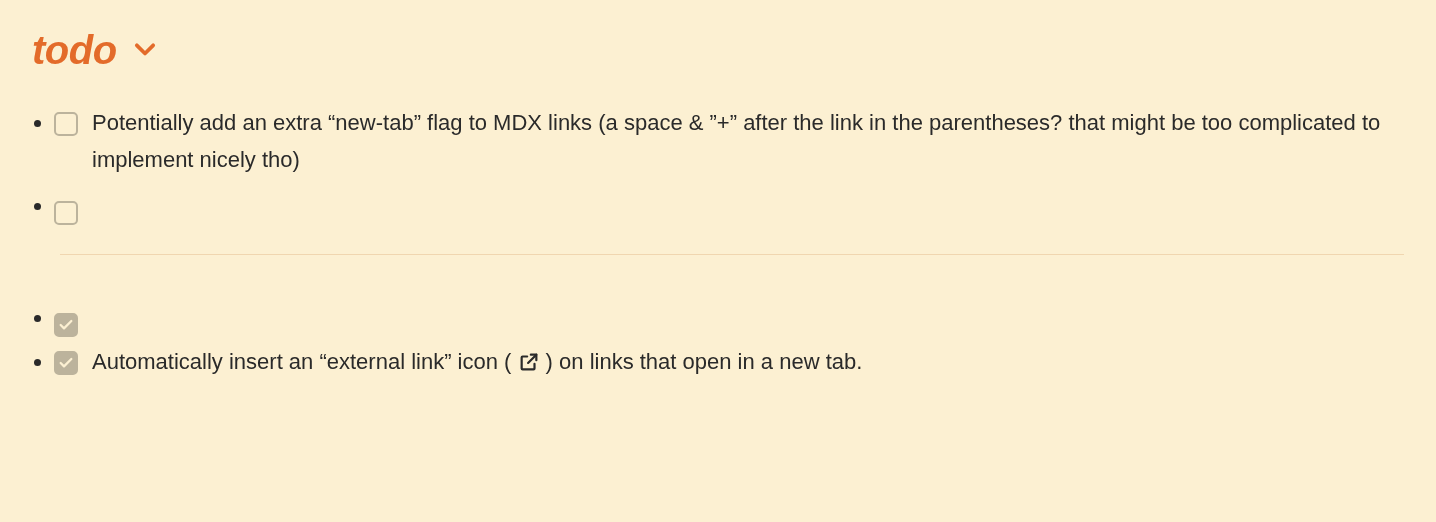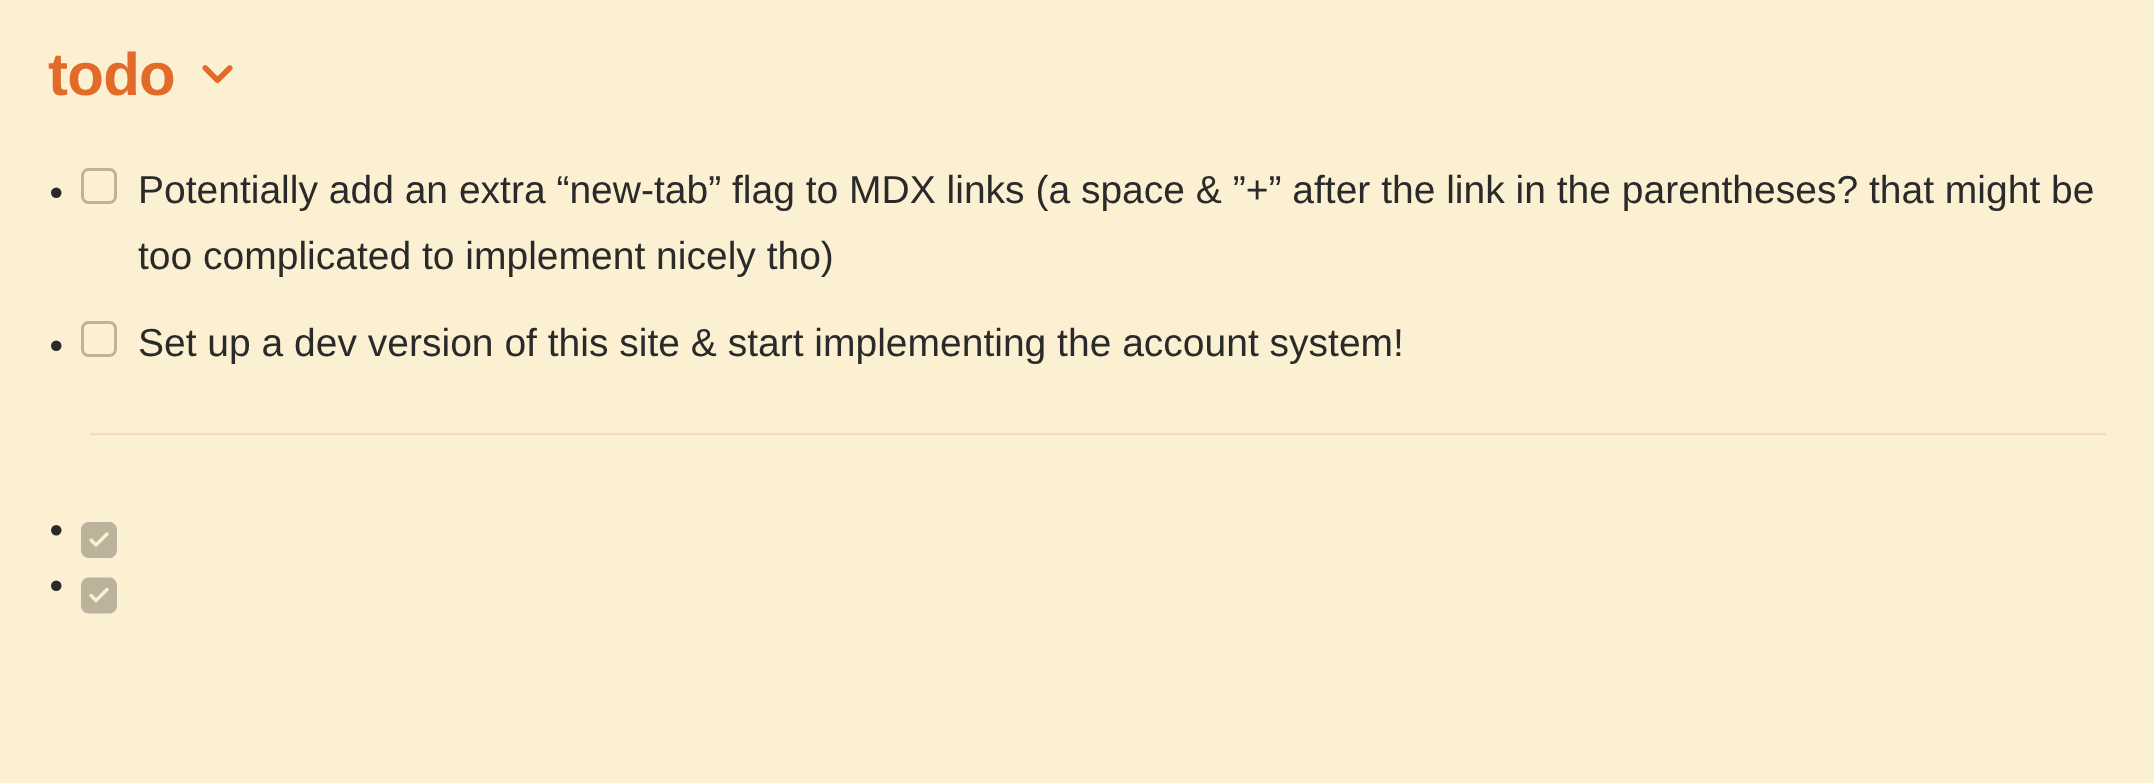--- a/index.html
+++ b/index.html
@@ -13,38 +13,39 @@
     width: 1436px;
     min-height: 522px;
     box-sizing: border-box;
     padding: 30px 32px 40px 32px;
   }
   .heading-row {
     display: flex;
     align-items: center;
     gap: 14px;
     margin-bottom: 28px;
+    font-style: italic;
   }
   .heading {
     font-size: 40px;
     font-weight: 700;
     letter-spacing: -0.5px;
     color: #e36b2a;
     line-height: 1;
   }
   .chev svg {
     display: block;
   }
   ul.todo-list {
     list-style: disc;
     margin: 0 0 0 22px;
     padding: 0;
   }
   ul.todo-list li {
-    font-size: 26px;
+    font-size: 22px;
     line-height: 1.7;
     padding: 6px 0 8px 0;
     color: #2a2a2a;
   }
   ul.todo-list li::marker {
     color: #2a2a2a;
     font-size: 22px;
   }
   .li-inner {
     display: block;
@@ -105,21 +106,20 @@
 <ul class="todo-list">
   <li>
     <span class="li-inner">
       <span class="chk unchecked"></span>
       <span class="item-text" data-bind="pending.0.text">Potentially add an extra “new-tab” flag to MDX links (a space &amp; ”+” after the link in the parentheses? that might be too complicated to implement nicely tho)</span>
     </span>
   </li>
   <li>
     <span class="li-inner">
       <span class="chk unchecked"></span>
-      <span class="item-text" data-bind="pending.1.text">Set up a dev version of this site &amp; start implementing the account system!</span>
     </span>
   </li>
 </ul>
 
 <hr class="divider">
 
 <ul class="todo-list">
   <li>
     <span class="li-inner">
       <span class="chk checked">
@@ -129,15 +129,24 @@
       </span>
     </span>
   </li>
   <li>
     <span class="li-inner">
       <span class="chk checked">
         <svg width="16" height="16" viewBox="0 0 24 24" fill="none">
           <path d="M4 12l5 5 11-11" stroke="#fcf0d2" stroke-width="3.4" stroke-linecap="round" stroke-linejoin="round"></path>
         </svg>
       </span>
+      <span class="item-text">
+        <span data-bind="done.1.text_before">Automatically insert an “external link” icon (&nbsp;</span><span class="ext-icon">
+          <svg width="22" height="22" viewBox="0 0 24 24" fill="none">
+            <path d="M14 4h6v6" stroke="#2a2a2a" stroke-width="2.4" stroke-linecap="round" stroke-linejoin="round"></path>
+            <path d="M20 4l-9 9" stroke="#2a2a2a" stroke-width="2.4" stroke-linecap="round" stroke-linejoin="round"></path>
+            <path d="M18 14v5a1 1 0 0 1-1 1H5a1 1 0 0 1-1-1V7a1 1 0 0 1 1-1h5" stroke="#2a2a2a" stroke-width="2.4" stroke-linecap="round" stroke-linejoin="round"></path>
+          </svg>
+        </span><span data-bind="done.1.text_after">&nbsp;) on links that open in a new tab.</span>
+      </span>
     </span>
   </li>
 </ul>
 
 </body></html>

